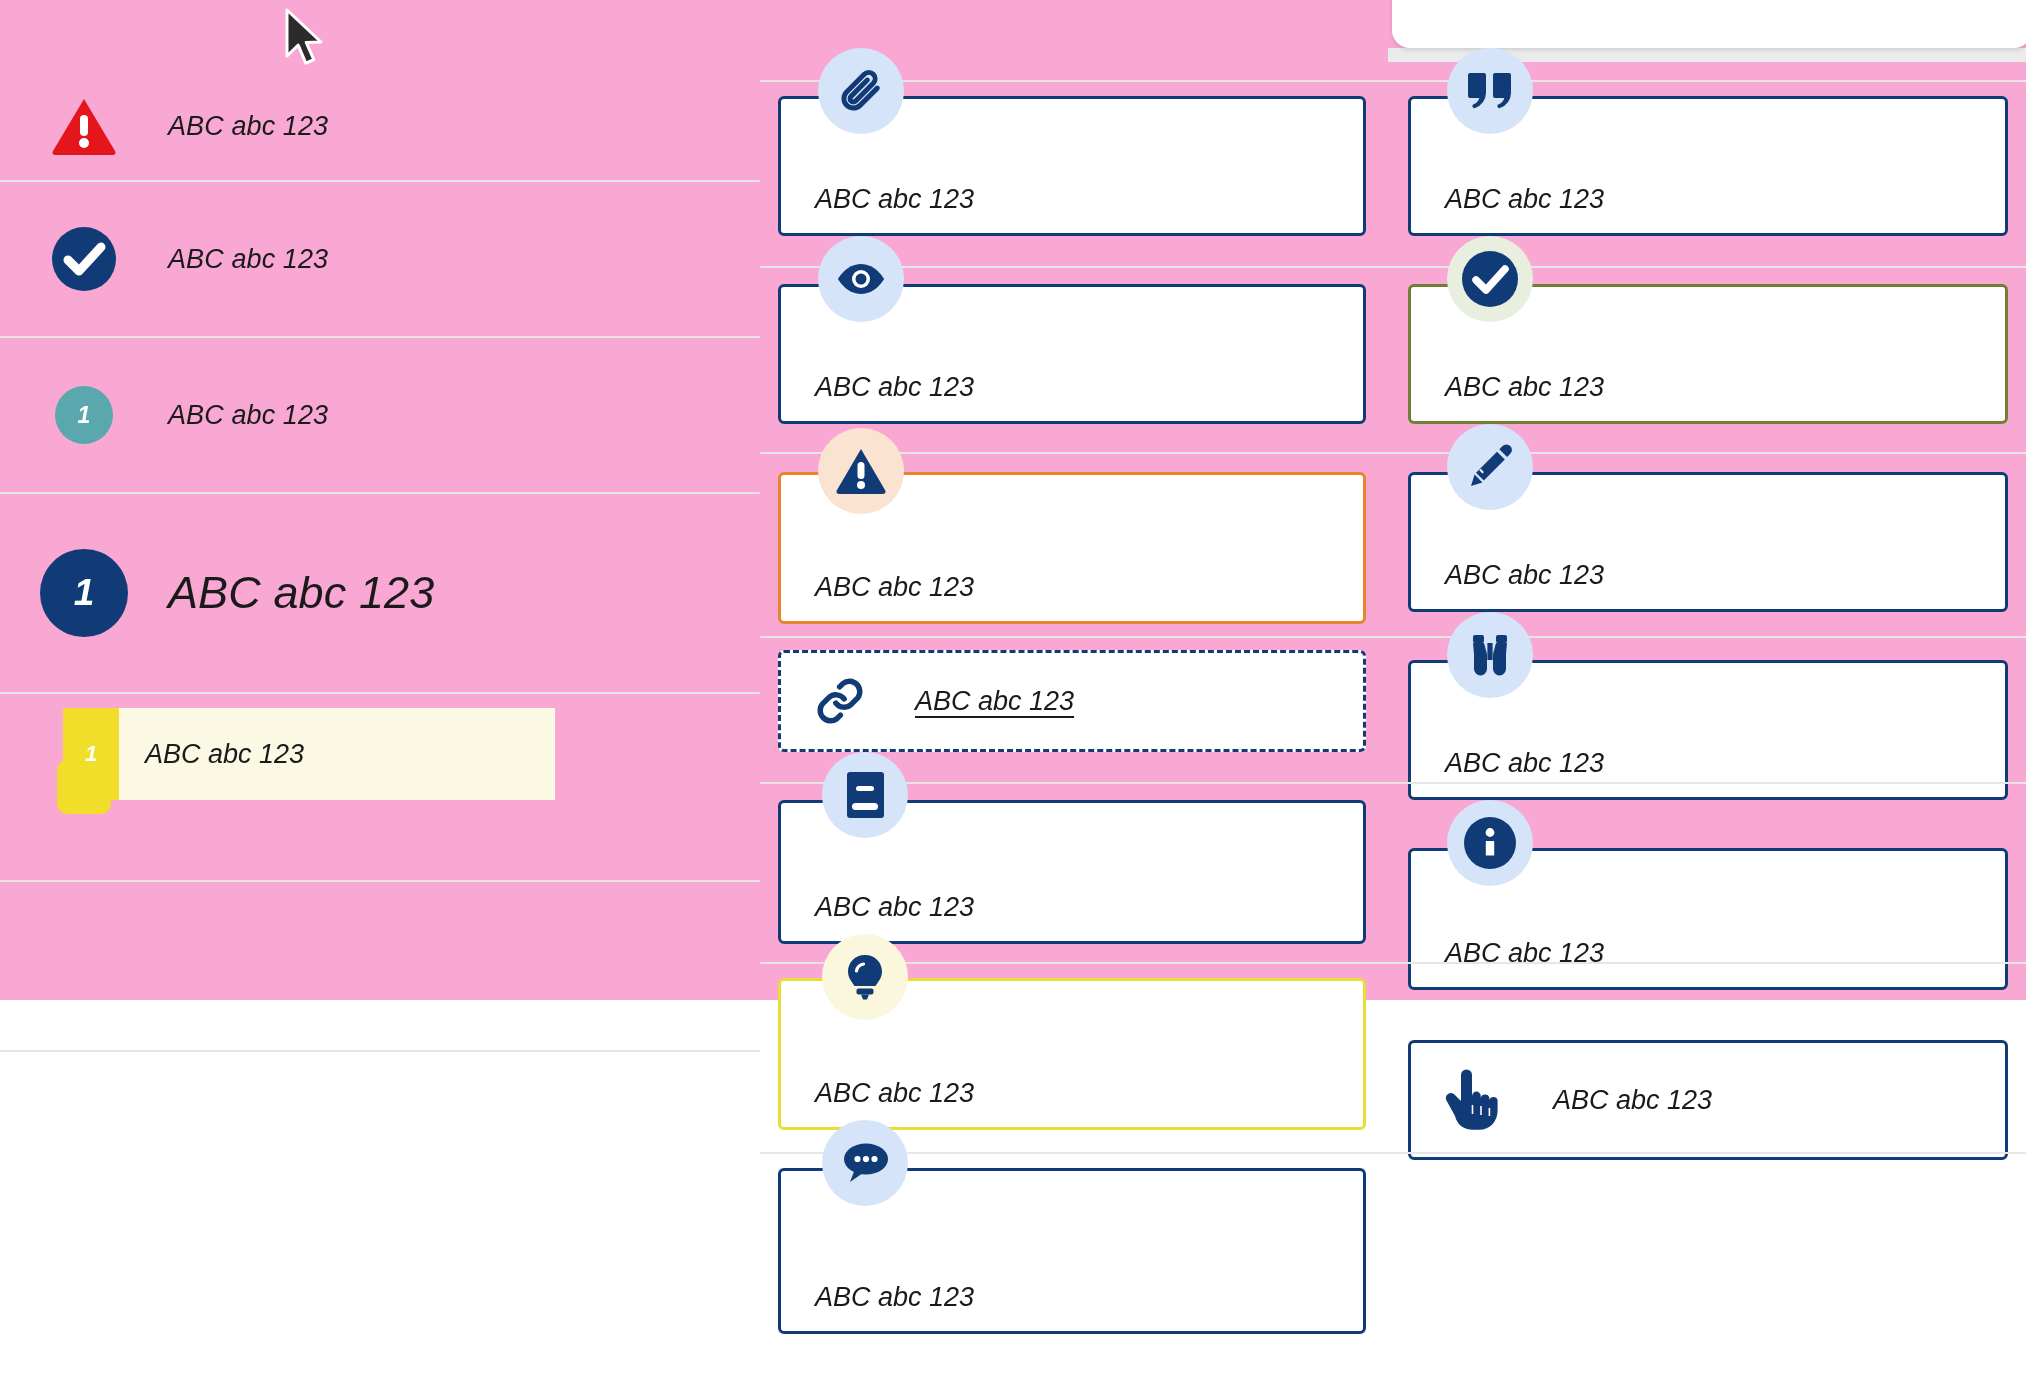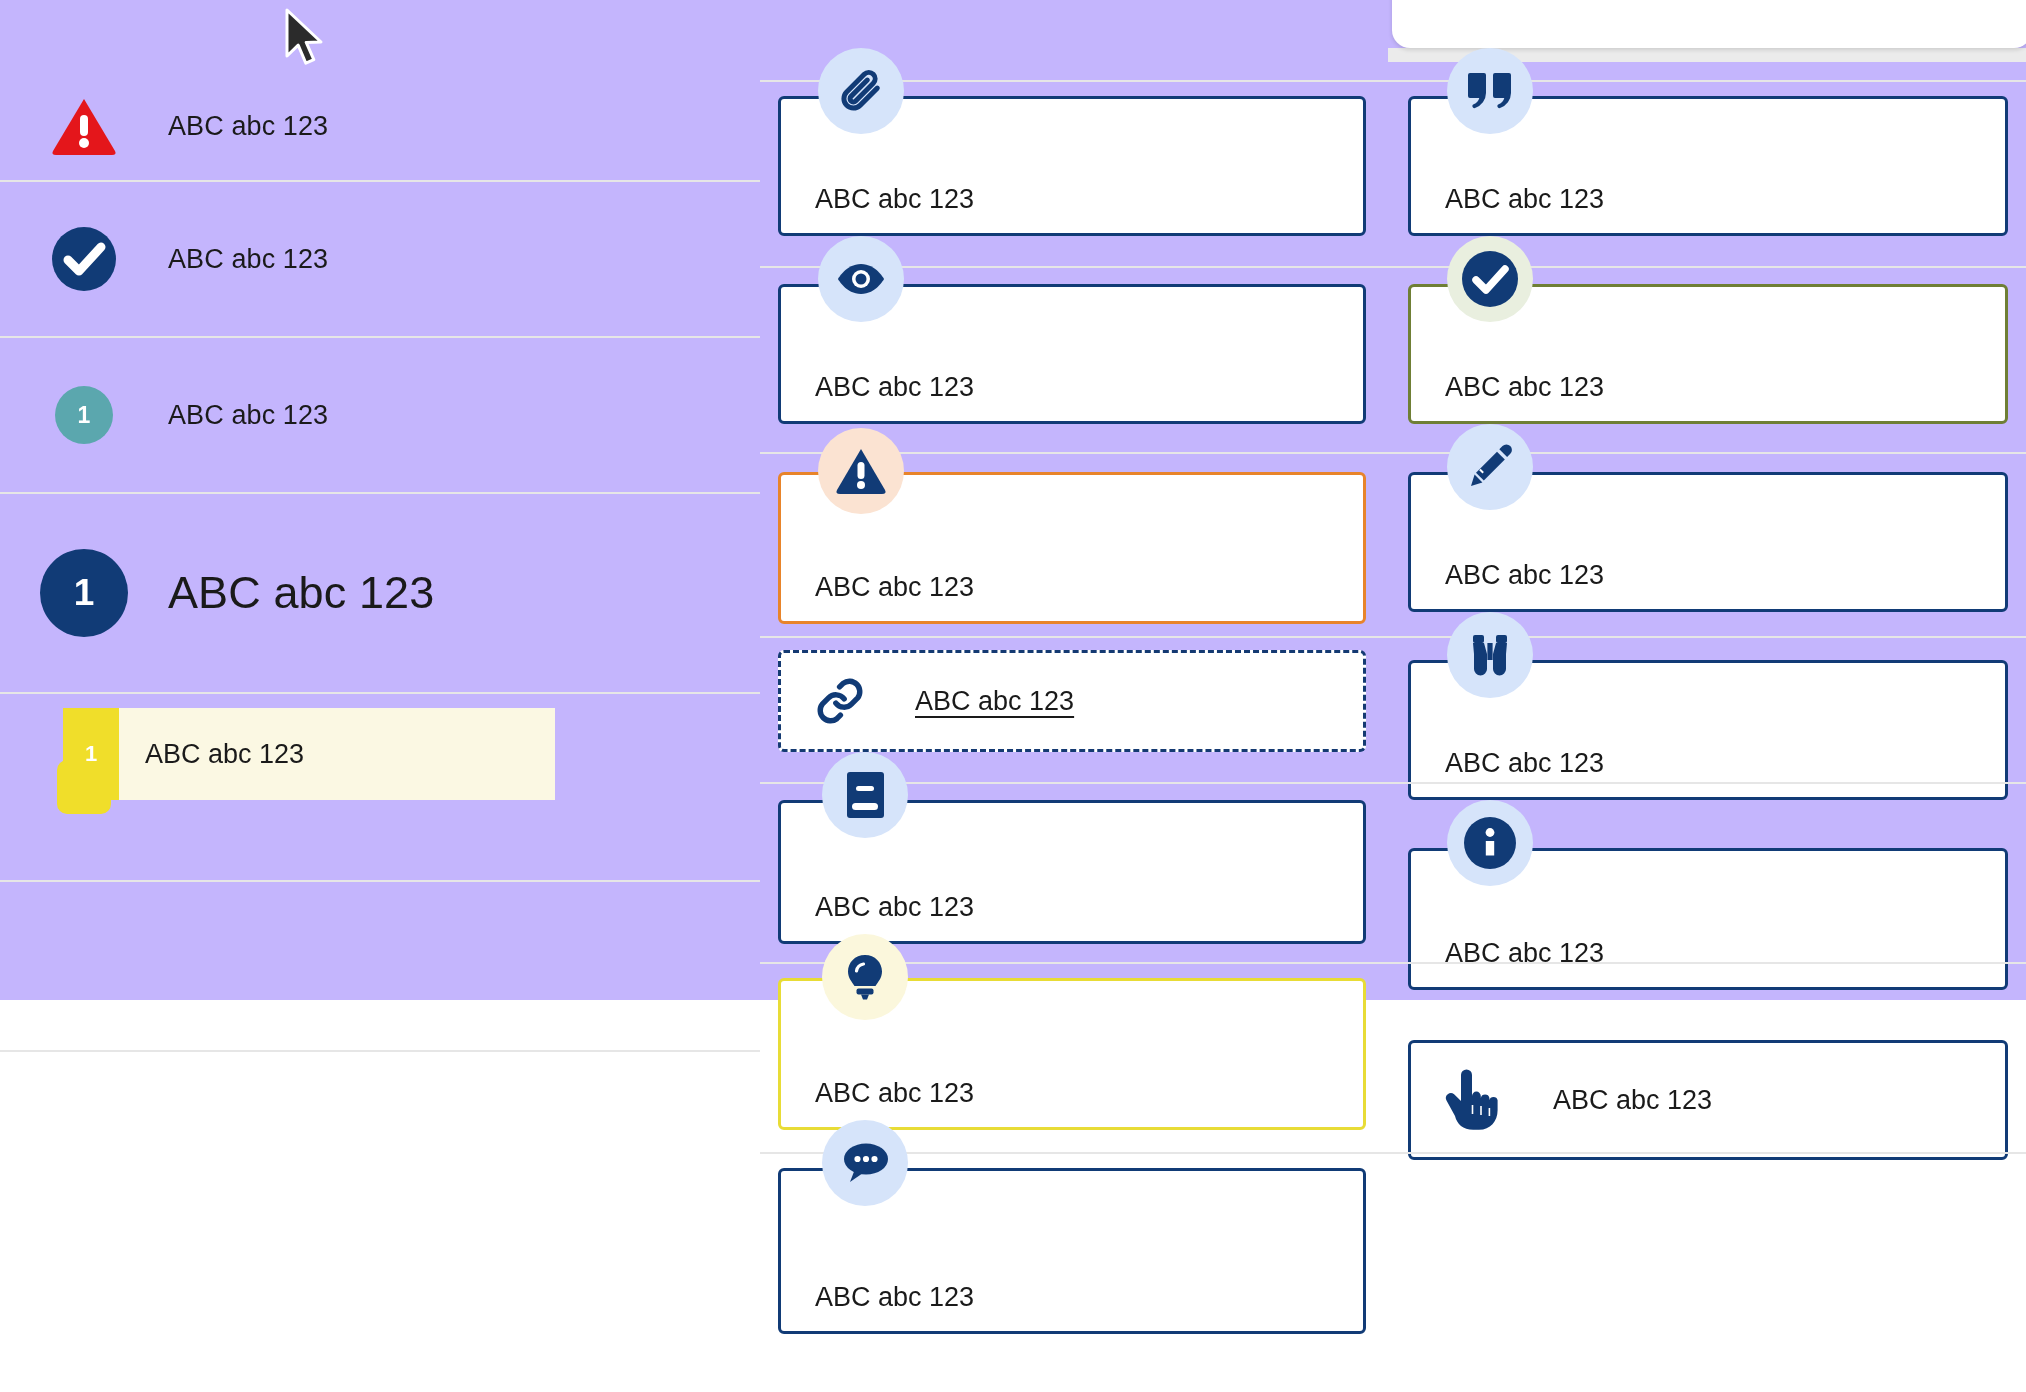--- a/index.html
+++ b/index.html
@@ -2,21 +2,21 @@
 <html><head>
 <meta charset="utf-8">
 <style>
   * { box-sizing: border-box; margin: 0; padding: 0; }
   html, body {
     width: 2026px; height: 1392px;
     background: #ffffff;
     font-family: "Liberation Sans", "DejaVu Sans", sans-serif;
     overflow: hidden;
   }
-  #root { position: relative; width: 2026px; height: 1000px; background: #c4b5fd; }
+  #root { position: relative; width: 2026px; height: 1000px; background: #f9a8d4; font-style: italic; }
 
   
   .panel-stub {
     position: absolute; left: 1392px; top: -58px;
     width: 640px; height: 106px;
     background: #ffffff;
     border-radius: 18px;
     box-shadow: 0 2px 4px rgba(0,0,0,0.13);
   }
   .stub-strip {

